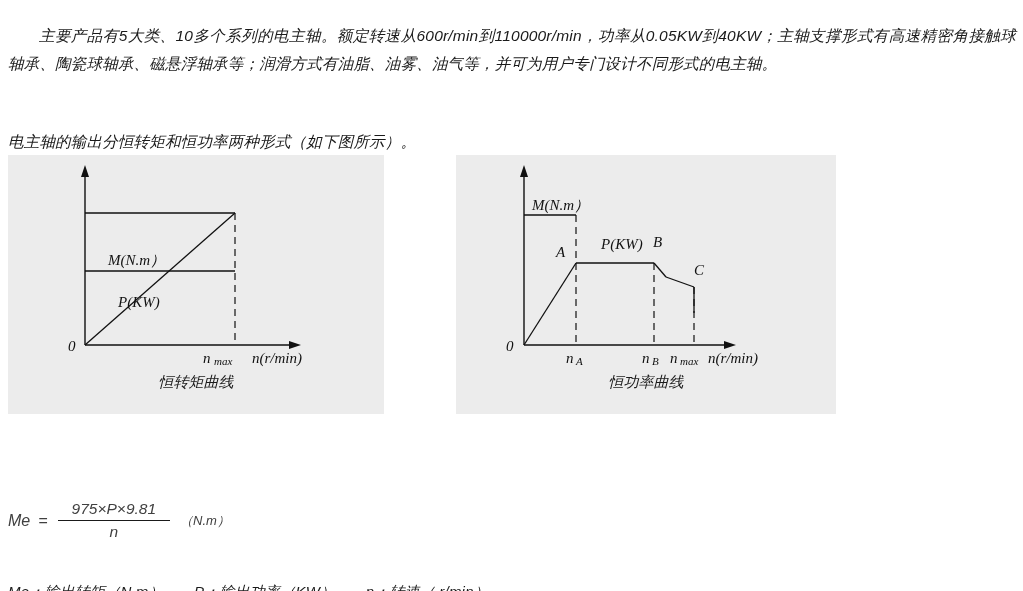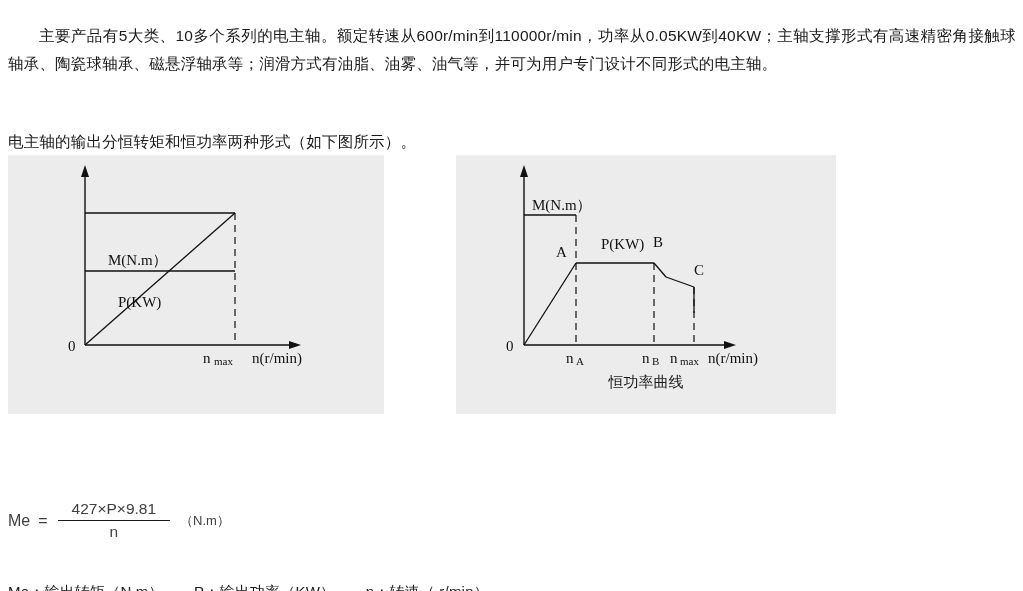--- a/index.html
+++ b/index.html
@@ -13,20 +13,21 @@
     font-family: "Liberation Sans", sans-serif;
     color: #000000;
     position: relative;
     overflow: hidden;
   }
   .page {
     position: relative;
     width: 1023px;
     height: 517px;
     padding: 0;
+    font-style: italic;
   }
   .para {
     font-size: 15.5px;
     line-height: 28px;
     color: #1a1a1a;
     letter-spacing: 0.2px;
   }
   #intro-paragraph {
     position: absolute;
     left: 8px;
@@ -153,20 +154,21 @@
 
         <line x1="227" y1="58" x2="227" y2="190" stroke="#111111" stroke-width="1.2" stroke-dasharray="7,5"></line>
 
         <text class="axis-label" x="60" y="196">0</text>
         <text class="axis-label" x="100" y="110">M(N.m）</text>
         <text class="axis-label" x="110" y="152">P(KW)</text>
         <text class="axis-label" x="195" y="208">n</text>
         <text class="axis-label small" x="206" y="210">max</text>
         <text class="axis-label" x="244" y="208">n(r/min)</text>
       </svg>
+      <div class="fig-caption">恒转矩曲线</div>
     </div>
 
     <div class="figure right">
       <svg class="fig-svg" width="380" height="215" viewBox="0 0 380 215">
 
         <line x1="68" y1="18" x2="68" y2="190" stroke="#111111" stroke-width="1.4"></line>
         <polygon points="68,10 64,22 72,22" fill="#111111"></polygon>
 
         <line x1="68" y1="190" x2="272" y2="190" stroke="#111111" stroke-width="1.4"></line>
         <polygon points="280,190 268,186 268,194" fill="#111111"></polygon>
@@ -202,21 +204,21 @@
       </svg>
       <div class="fig-caption">恒功率曲线</div>
     </div>
   </div>
 
 
   <div class="formula">
     <span class="lhs">Me</span>
     <span class="eq">=</span>
     <span class="frac">
-      <span class="num">427×P×9.81</span>
+      <span class="num">975×P×9.81</span>
       <span class="bar"></span>
       <span class="den">n</span>
     </span>
     <span class="unit">（N.m）</span>
   </div>
 
   <p class="para" id="legend-paragraph">
     <span class="legend-seg">Me：输出转矩（N.m）</span>
     <span class="legend-seg">P：输出功率（KW）</span>
     <span class="legend-seg">n：转速（ r/min）</span>

